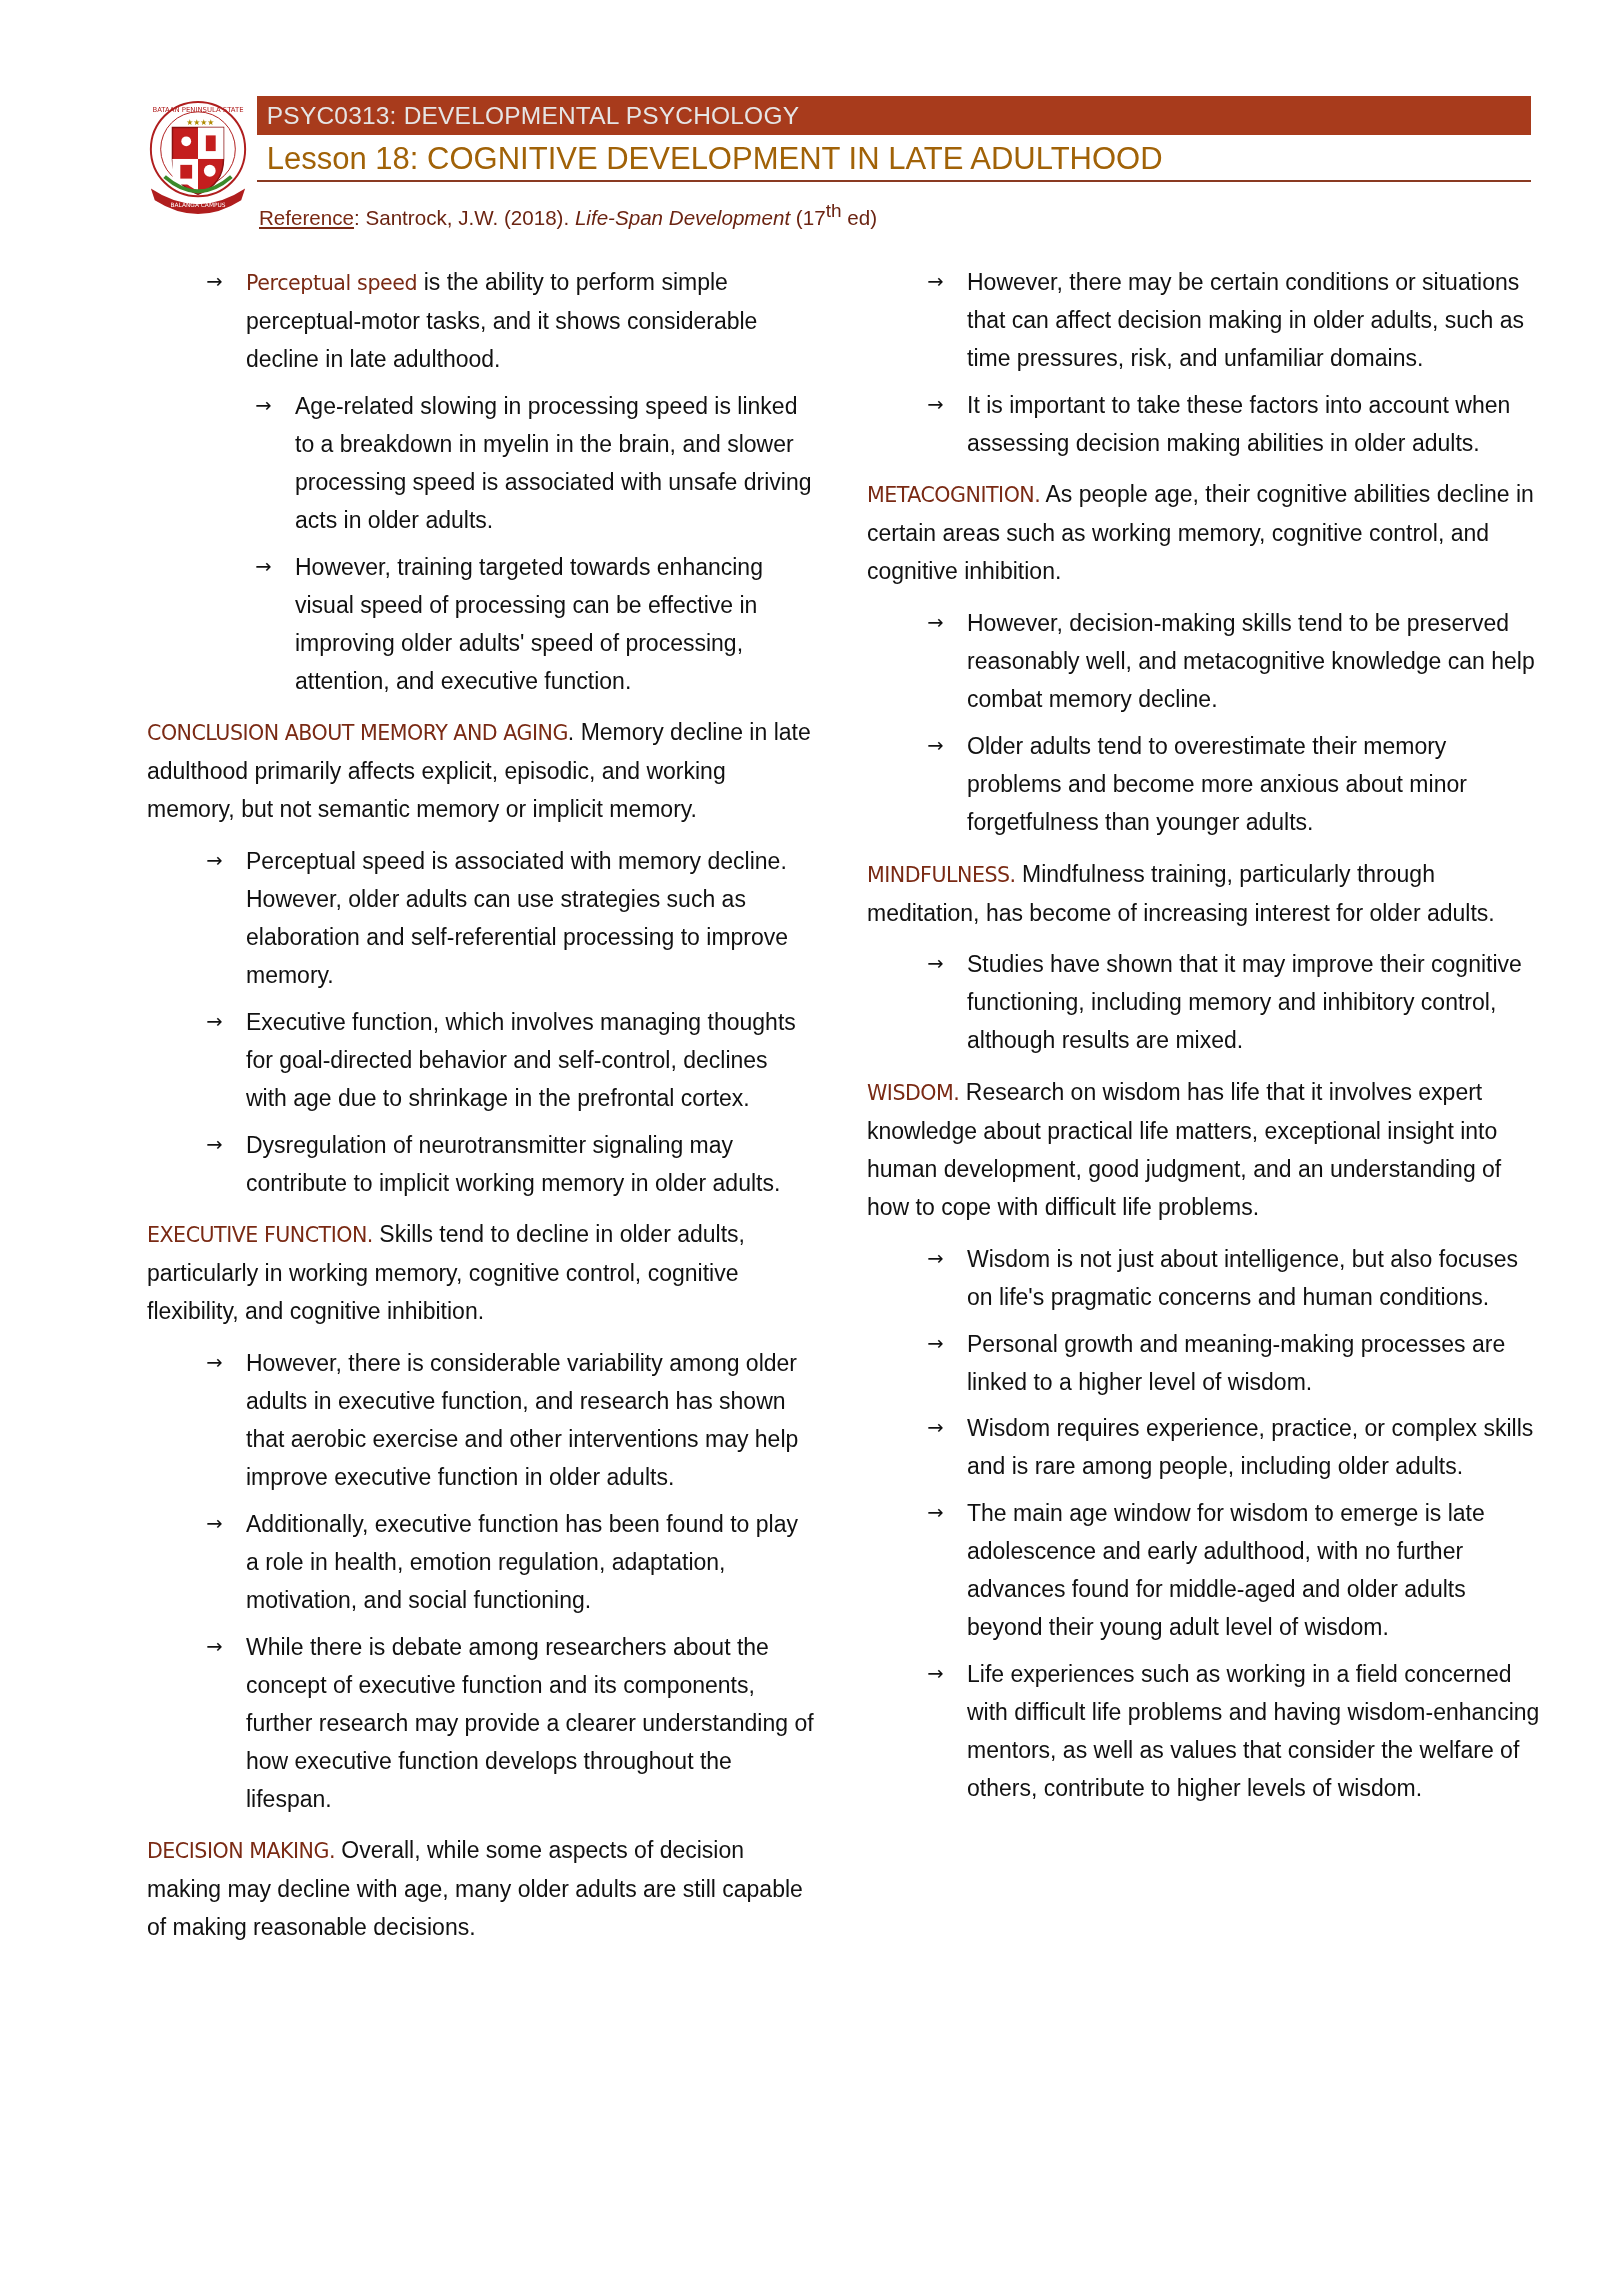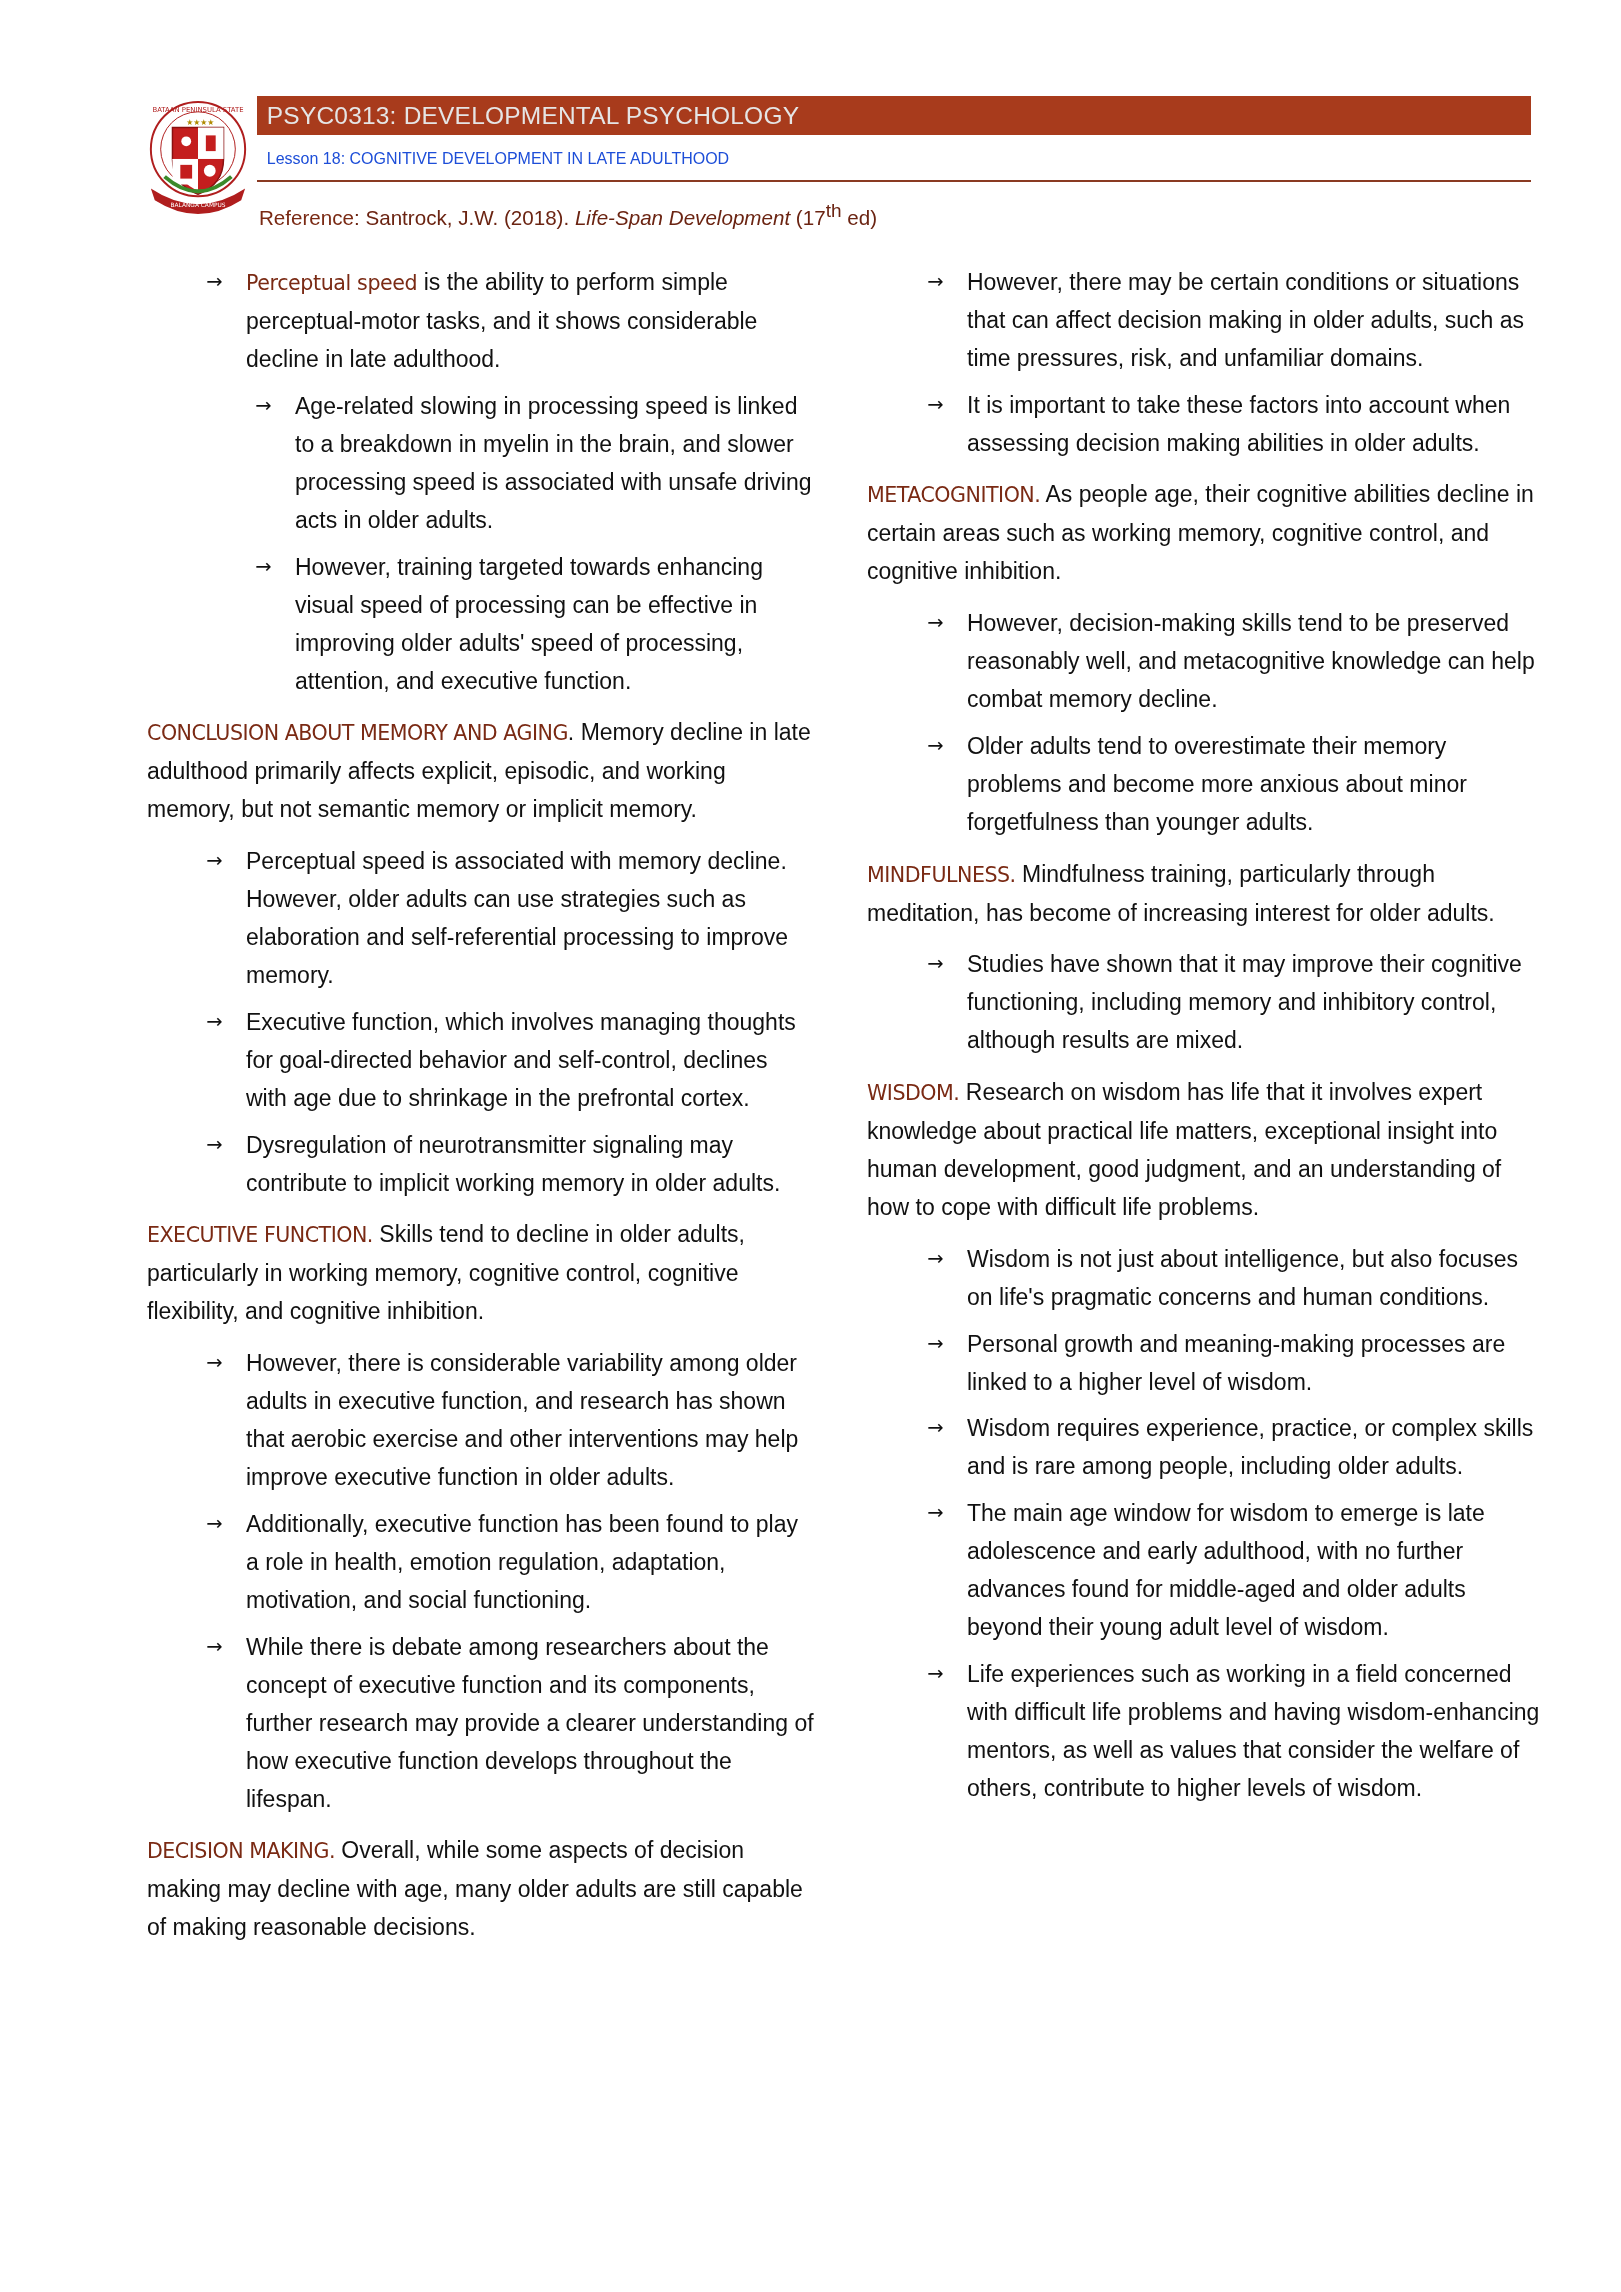--- a/index.html
+++ b/index.html
@@ -11,27 +11,27 @@
   .header { position: absolute; left: 0; top: 0; width: 1621px; height: 245px; }
   .logo { position: absolute; left: 143px; top: 98px; width: 110px; height: 118px; }
   .bar {
     position: absolute; left: 257px; top: 96px; width: 1274px; height: 39px;
     background: #a83b1c; color: #e5e5e5;
     font-size: 24.5px; line-height: 39px; padding-left: 9.8px; box-sizing: border-box;
     letter-spacing: 0.2px;
   }
   .lesson {
     position: absolute; left: 257px; top: 139px; width: 1274px; height: 43px;
-    color: #1d4ed8; font-size: 16px; line-height: 39px; padding-left: 9.8px; box-sizing: border-box;
+    color: #a16207; font-size: 31px; line-height: 39px; padding-left: 9.8px; box-sizing: border-box;
     border-bottom: 2px solid #8a3a22;
   }
   .reference {
     position: absolute; left: 259px; top: 196px; color: #6b2412; font-size: 20.6px; line-height: 29px;
   }
-  .reference .ref-label { color: #7a2a14; }
+  .reference .ref-label { color: #7a2a14; text-decoration: underline; }
   .reference .ref-italic { font-style: italic; }
   .reference sup { font-size: 19px; }
 
   .col { position: absolute; top: 263px; font-size: 23px; line-height: 38px; }
   .col.left { left: 147px; width: 667px; }
   .col.right { left: 867px; width: 676px; }
 
   .para { margin: 0 0 13.7px 0; }
   .head {
     color: #7a2a14;

